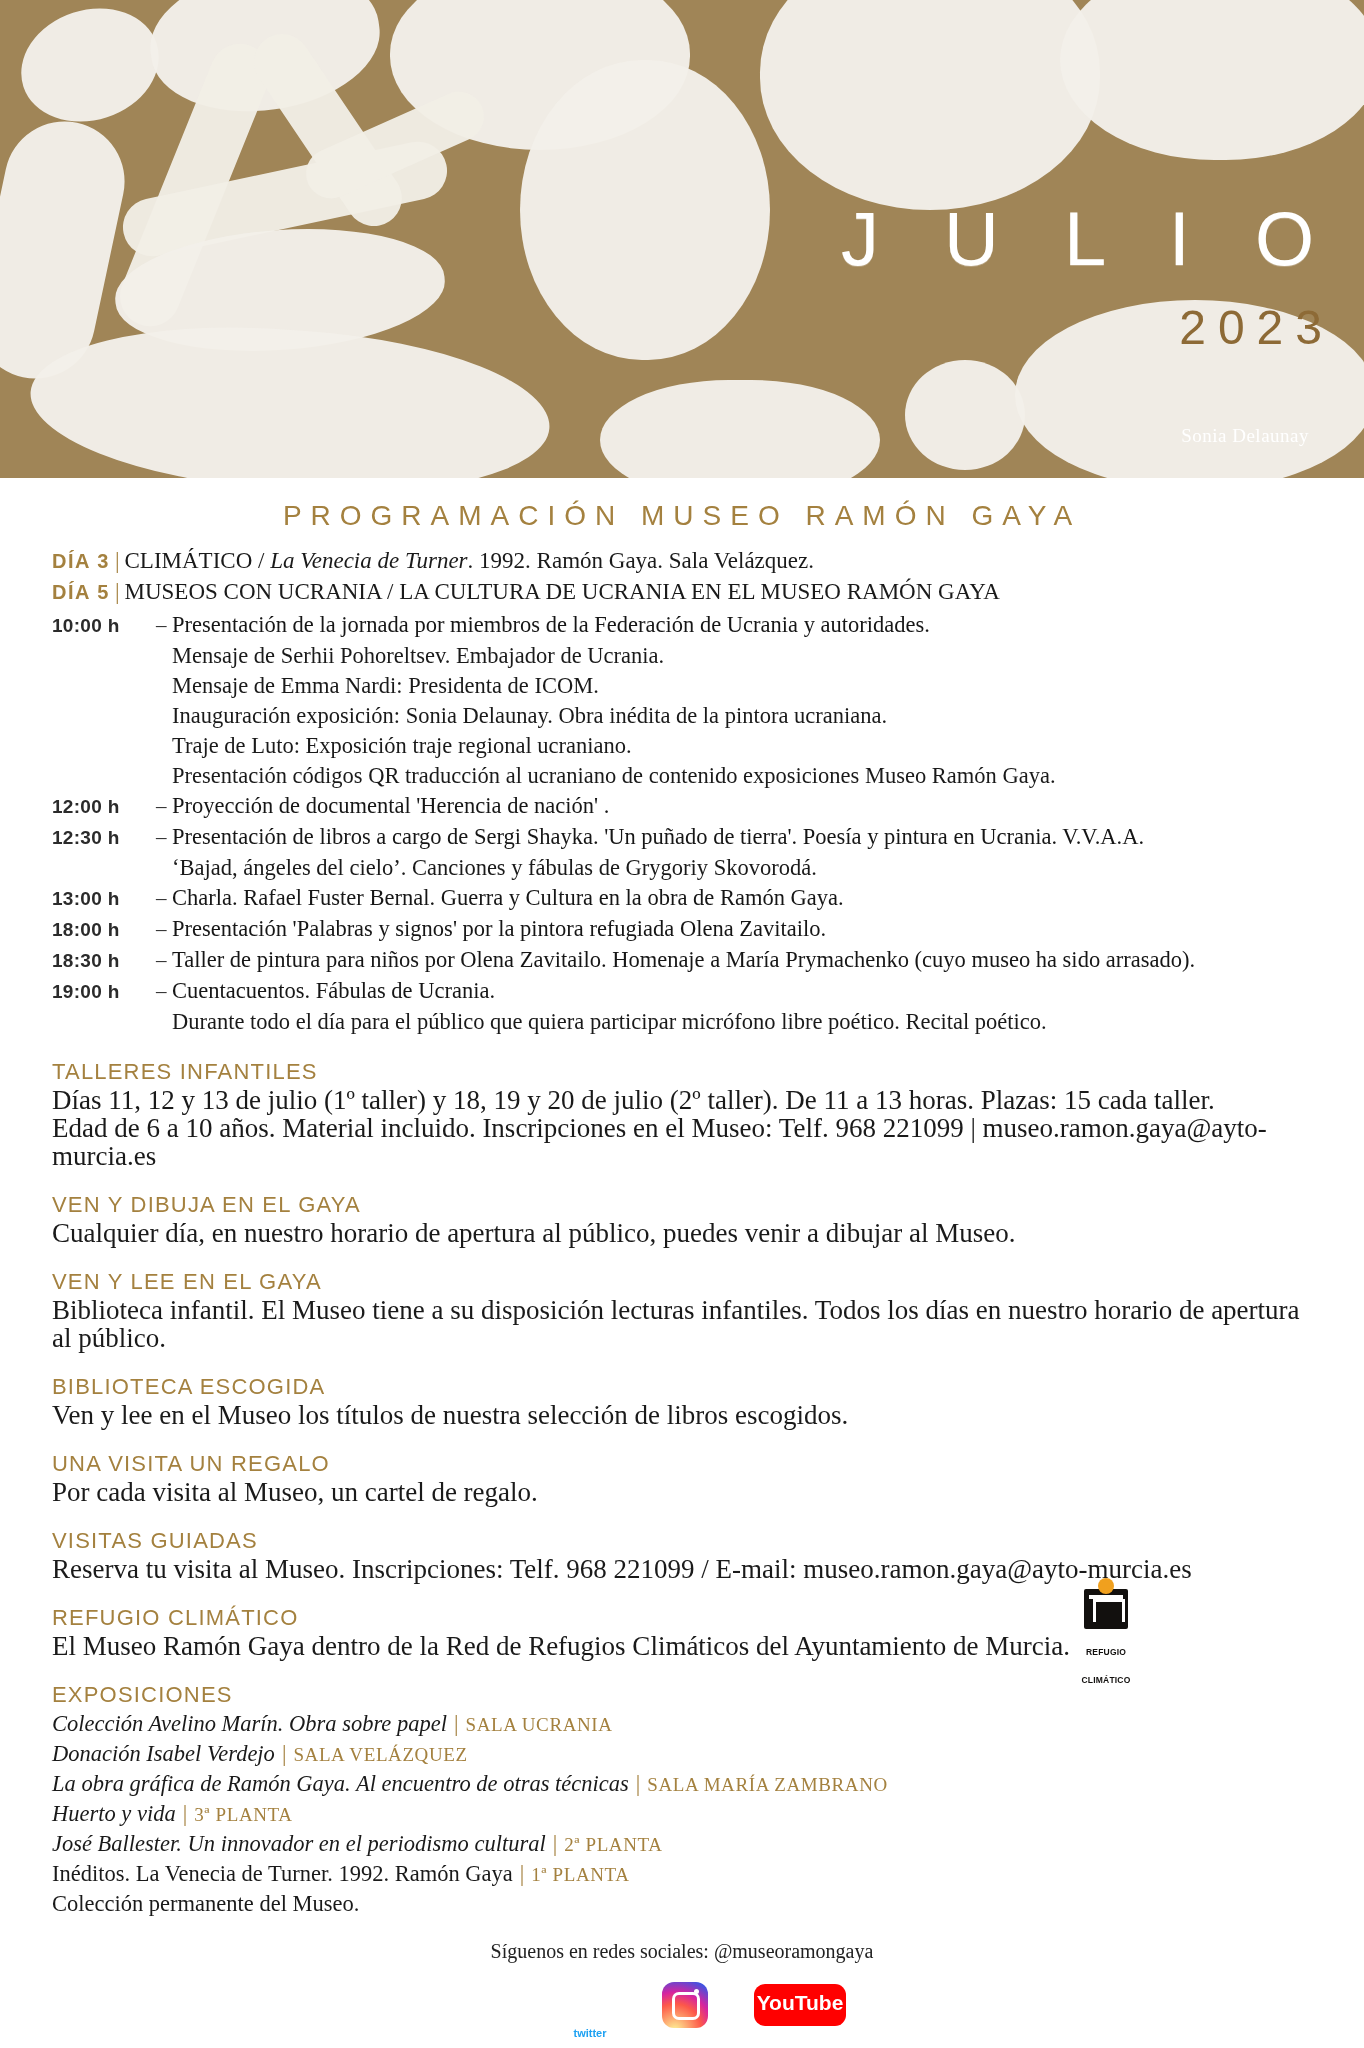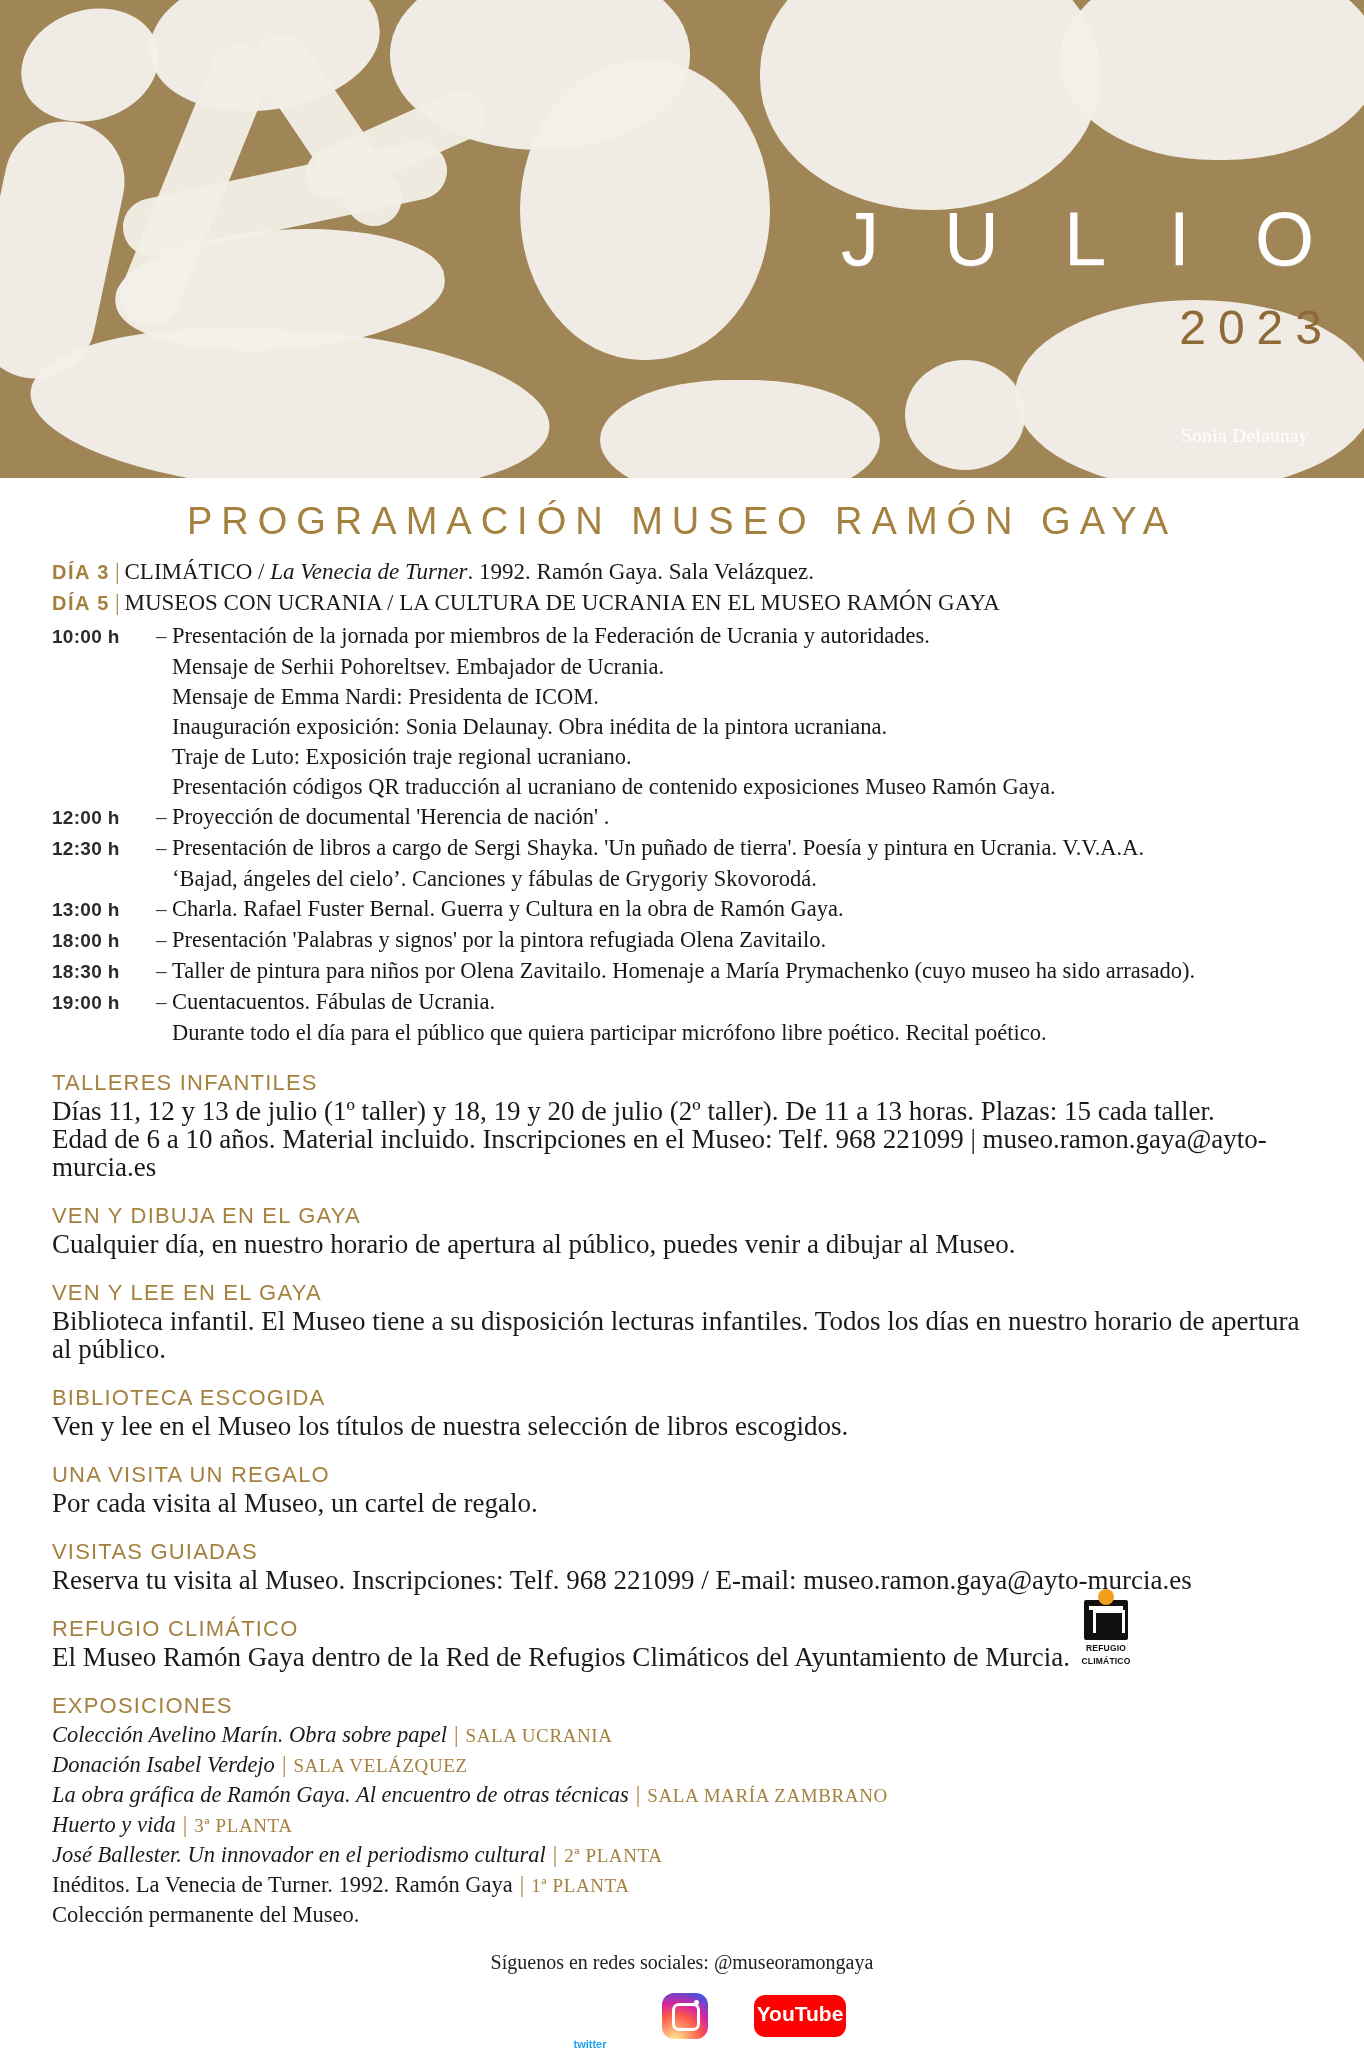--- a/index.html
+++ b/index.html
@@ -63,21 +63,21 @@
     font-family:"Liberation Serif", serif;
     font-size:19px;
     color:#ffffff;
     letter-spacing:.5px;
   }
 
   
   .prog-title{
     text-align:center;
     font-family:"Liberation Sans", sans-serif;
-    font-size:38px;
+    font-size:28px;
     letter-spacing:9px;
     color:#a4813f;
     padding:22px 0 14px 0;
     font-weight:400;
   }
 
   
   .content{
     padding:0 52px 0 52px;
   }
@@ -174,21 +174,21 @@
   .refugio-icon .cap{
     position:absolute;left:5px;top:6px;
     width:34px;height:4px;background:#ffffff;
   }
   .refugio-icon .txt{
     font-family:"Liberation Sans", sans-serif;
     font-size:8.5px;
     font-weight:700;
     color:#12100e;
     line-height:10px;
-    margin-top:3px;
+    margin-top:18px;
     letter-spacing:.2px;
   }
 
   
   .expo-row{
     font-size:22.5px;
     line-height:29px;
   }
   .expo-name{font-style:italic;}
   .expo-plain{font-style:normal;}

